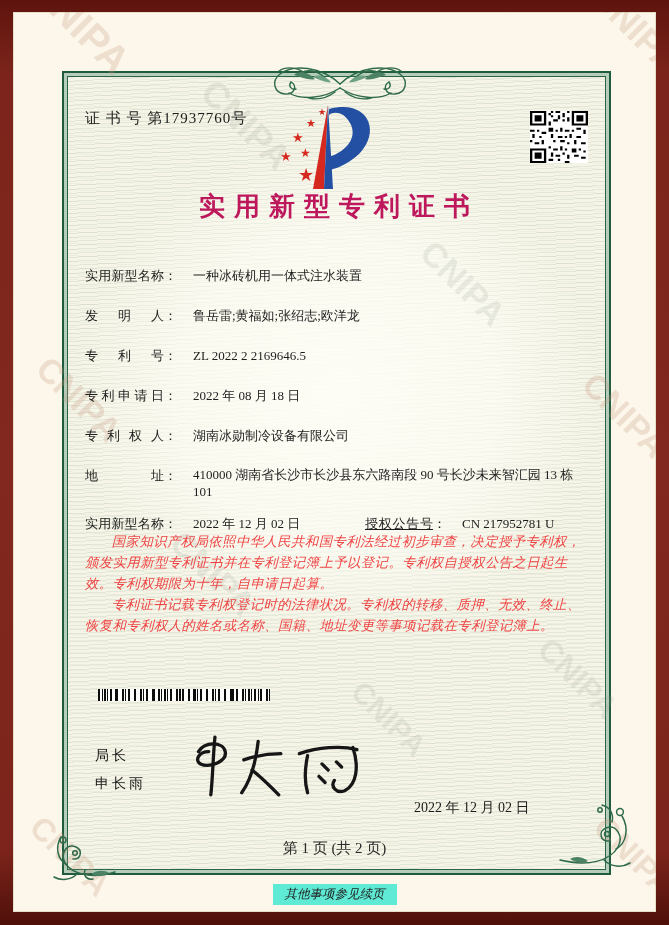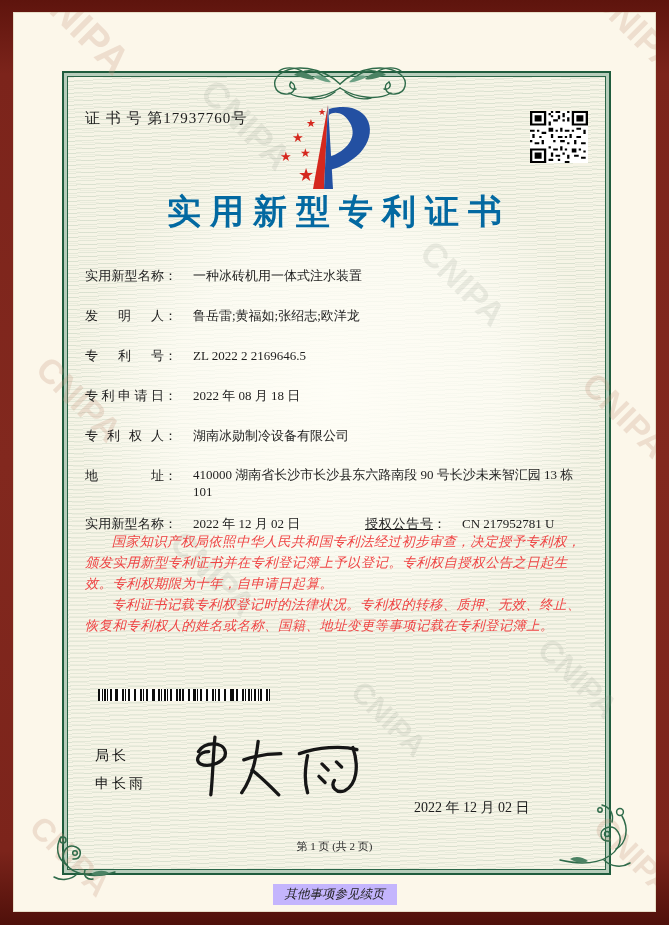--- a/index.html
+++ b/index.html
@@ -14,21 +14,21 @@
       repeating-linear-gradient(183deg, rgba(96,142,110,0.07) 0 1px, rgba(0,0,0,0) 1px 6px),
       #f6f4e6;}
   .greenbox-content{position:absolute;left:49px;top:59px;width:545px;height:800px;}
   
   .wm{position:absolute;font-family:"Liberation Sans","DejaVu Sans",sans-serif;font-weight:bold;transform:rotate(45deg);color:rgba(197,151,126,0.26);white-space:nowrap;pointer-events:none;}
   .wm.inner{color:rgba(150,155,145,0.17);}
   
   .cert-no{position:absolute;left:23px;top:38px;font-size:15px;letter-spacing:1px;color:#1c1c1c;}
   .logo{position:absolute;left:200px;top:28px;}
   .qr{position:absolute;left:468px;top:40px;}
-  .title{position:absolute;left:0;top:118px;width:100%;text-align:center;font-size:34px;font-weight:bold;letter-spacing:9px;padding-left:9px;box-sizing:border-box;color:#0369a1;}
+  .title{position:absolute;left:0;top:118px;width:100%;text-align:center;font-size:26px;font-weight:bold;letter-spacing:9px;padding-left:9px;box-sizing:border-box;color:#be185d;}
   
   .fields{position:absolute;left:23px;top:196px;width:505px;font-size:13px;color:#1d1d1d;}
   .frow{height:40px;line-height:17px;}
   .frow-addr{height:48px;}
   .flabel{display:inline-block;width:79px;text-align:justify;text-align-last:justify;vertical-align:top;}
   .fcolon{display:inline-block;vertical-align:top;}
   .fvalue{display:inline-block;margin-left:16px;vertical-align:top;}
   .fvalue-addr{width:382px;line-height:16.5px;}
   .grant-row{position:relative;}
   .grant-no{position:absolute;left:280px;top:0;}
@@ -40,28 +40,28 @@
   .barcode{position:absolute;left:36px;top:618px;width:172px;height:12px;background-color:#fff;
     background-image:
       repeating-linear-gradient(90deg,#0d0d0d 0 2px,rgba(0,0,0,0) 2px 6px),
       repeating-linear-gradient(90deg,#0d0d0d 0 1px,rgba(0,0,0,0) 1px 9px),
       repeating-linear-gradient(90deg,rgba(0,0,0,0) 0 4px,#0d0d0d 4px 5px,rgba(0,0,0,0) 5px 13px);}
   
   .director{position:absolute;left:33px;top:676px;font-family:"Liberation Sans","DejaVu Sans",sans-serif;font-size:14px;letter-spacing:3px;color:#161616;}
   .director div{margin-bottom:10px;}
   .signature{position:absolute;left:120px;top:660px;}
   .issue-date{position:absolute;left:352px;top:728px;font-size:14px;color:#1c1c1c;}
-  .page-info{position:absolute;left:0;top:768px;width:100%;text-align:center;font-size:11px;color:#2a2a2a;}
+  .page-info{position:absolute;left:0;top:768px;width:100%;text-align:center;font-size:15px;color:#2a2a2a;}
   
   .orn-top{position:absolute;left:232px;top:46px;}
   .orn-bl{position:absolute;left:34px;top:818px;}
   .orn-br{position:absolute;left:545px;top:788px;}
   
   .footer-chip{position:absolute;left:0;top:872px;width:100%;text-align:center;}
-  .footer-chip span{display:inline-block;background:#c4b5fd;padding:2px 12px;font-size:12.5px;font-style:italic;color:#222;}
+  .footer-chip span{display:inline-block;background:#5eead4;padding:2px 12px;font-size:12.5px;font-style:italic;color:#222;}
 </style>
 </head>
 <body>
 
 <div class="page">
   <div class="paper">
 
     <div class="greenbox-bg"></div>
 
     <span class="wm" style="left:6px;top:-10px;font-size:40px;">CNIPA</span>

